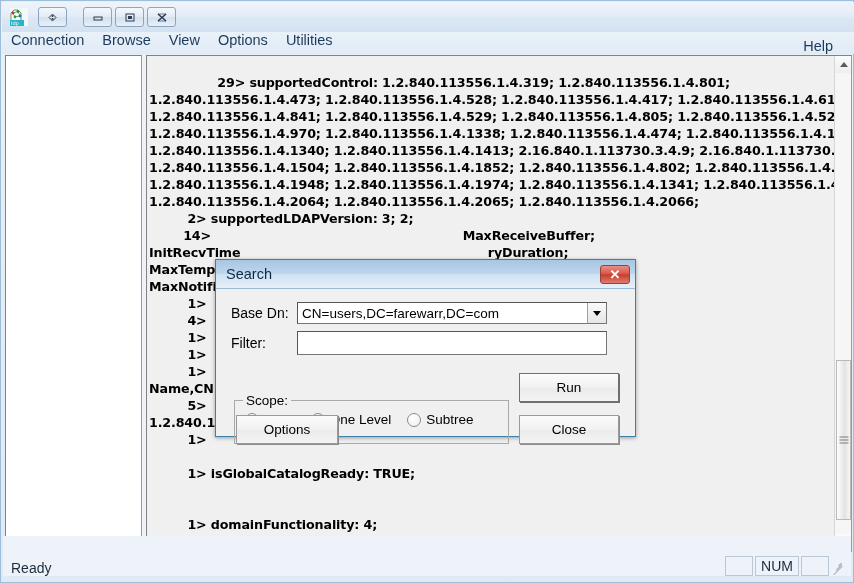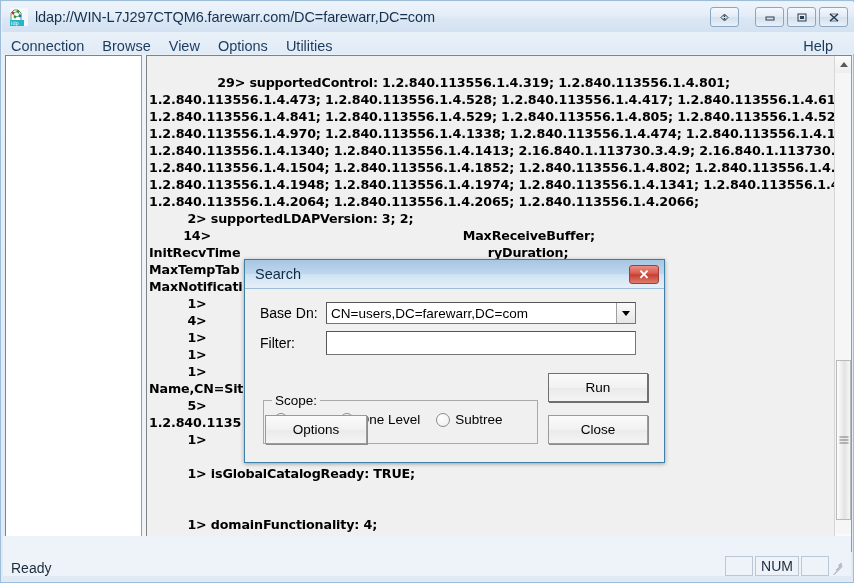--- a/index.html
+++ b/index.html
@@ -57,21 +57,21 @@
   .tb-btn.first { margin-right: 13px; }
   .tb-btn svg { display:block; }
 
   
   #menu-bar {
     position: absolute;
     left: 1px; top: 31px;
     width: 852px; height: 22px;
     background: linear-gradient(to bottom, #e9f1f9 0%, #e1ebf6 100%);
     display: flex;
-    align-items: flex-end;
+    align-items: flex-start;
   }
   .menu-item {
     font-size: 14.5px;
     color: #1b3a5c;
     padding: 0 9px;
     cursor: default;
     white-space: nowrap;
   }
   #menu-help { margin-left: auto; margin-right: 12px; margin-top: 6px; }
 
@@ -199,22 +199,22 @@
   #status-cell-num { width: 44px; }
   #status-cell-3 { width: 28px; }
   #resize-grip { width: 14px; height: 14px; position: relative; }
   #resize-grip i {
     position: absolute; background: #9aa7b5; height: 1px; transform: rotate(-45deg);
   }
 
   
   #search-dialog {
     position: absolute;
-    left: 240px; top: 204px;
-    width: 421px; height: 204px;
+    left: 211px; top: 204px;
+    width: 421px; height: 178px;
     box-sizing: border-box;
     border: 1px solid #3c7fa8;
     background: #f0f0f0;
     box-shadow: 0 1px 4px rgba(0,0,0,0.35);
   }
   #dialog-title-bar {
     height: 28px;
     background: linear-gradient(to bottom, #a8c6e2 0%, #bdd6ec 48%, #cfe2f2 52%, #e6f0fa 100%);
     display: flex; align-items: center;
     border-bottom: 1px solid #9bbbd6;
@@ -365,21 +365,20 @@
         <path d="M2 16 L2 6 L5 3 L9 3 L12 6 L12 16 Z" fill="#ffffff" stroke="#2e7d32" stroke-width="0.8"></path>
         <circle cx="4" cy="6" r="1.4" fill="#d32f2f"></circle>
         <circle cx="9" cy="4.5" r="1.4" fill="#388e3c"></circle>
         <circle cx="11" cy="9" r="1.4" fill="#1976d2"></circle>
         <circle cx="6" cy="10" r="1.4" fill="#43a047"></circle>
         <path d="M4 6 L9 4.5 L11 9 L6 10 Z" fill="none" stroke="#2e7d32" stroke-width="0.7"></path>
         <rect x="1" y="13" width="14" height="6" fill="#25b7c9"></rect>
         <text x="2" y="18" font-size="5" fill="#ffffff" font-family="DejaVu Sans, sans-serif">ldp</text>
       </svg>
     </div>
-    <div id="window-title">ldap://WIN-L7J297CTQM6.farewarr.com/DC=farewarr,DC=com</div>
     <div class="tb-btn-group">
       <div class="tb-btn first">
         <svg width="15" height="11" viewBox="0 0 15 11">
           <path d="M4 5.5 L7 2.5 L7 4.5 L8 4.5 L8 2.5 L11 5.5 L8 8.5 L8 6.5 L7 6.5 L7 8.5 Z" fill="none" stroke="#2a3d52" stroke-width="1"></path>
         </svg>
       </div>
       <div class="tb-btn">
         <svg width="14" height="10" viewBox="0 0 14 10">
           <rect x="3" y="5" width="8" height="3" fill="none" stroke="#2a3d52" stroke-width="1"></rect>
         </svg>

